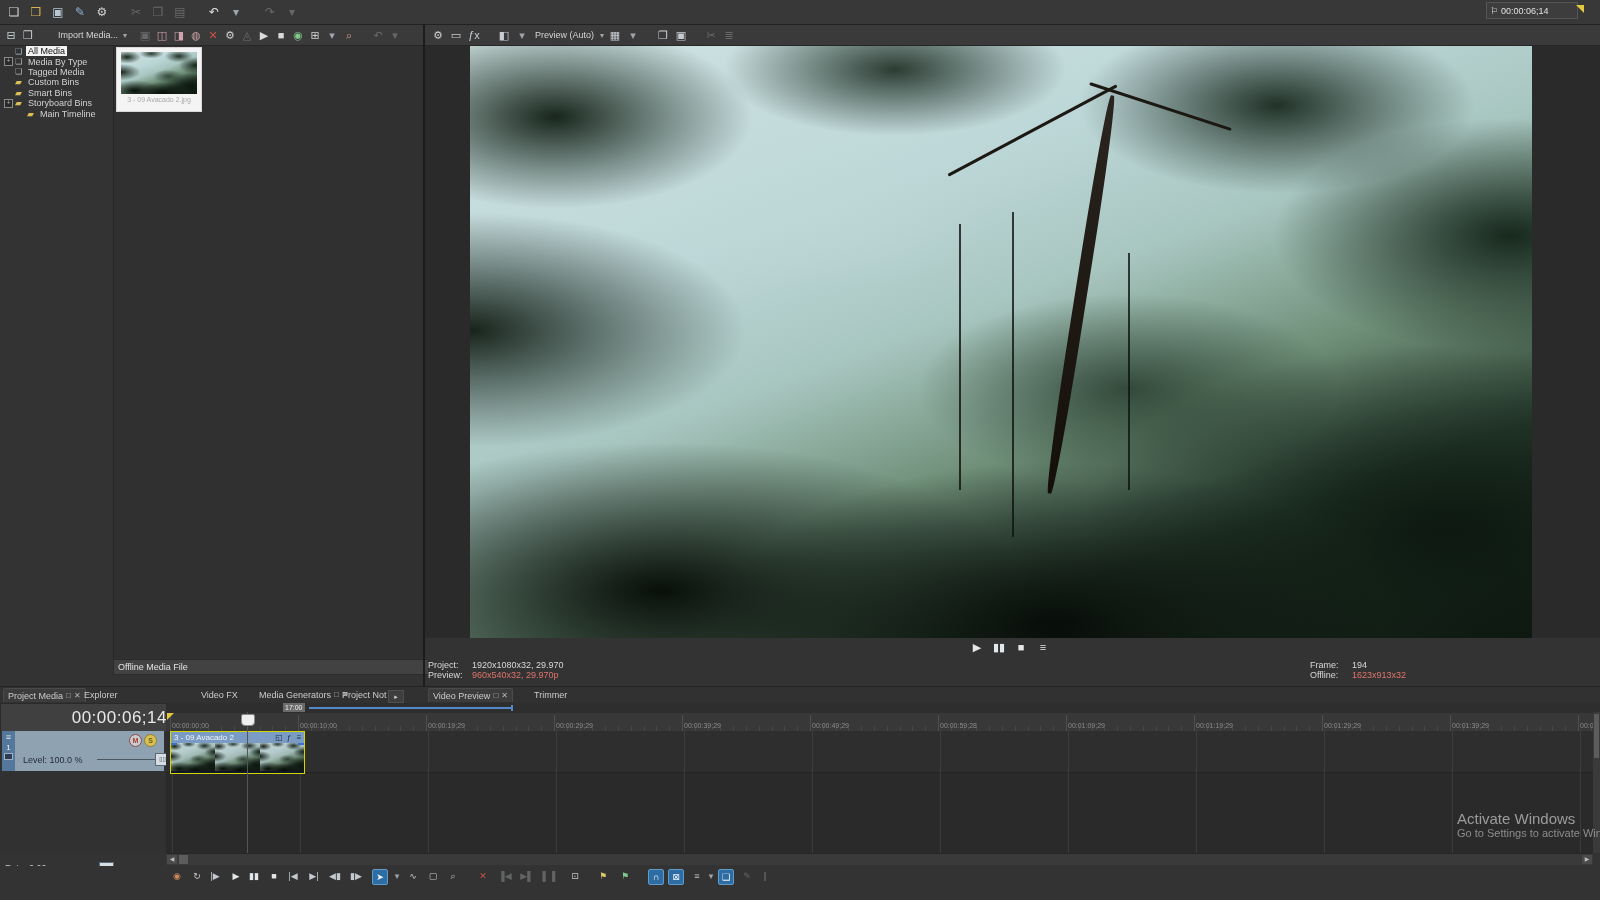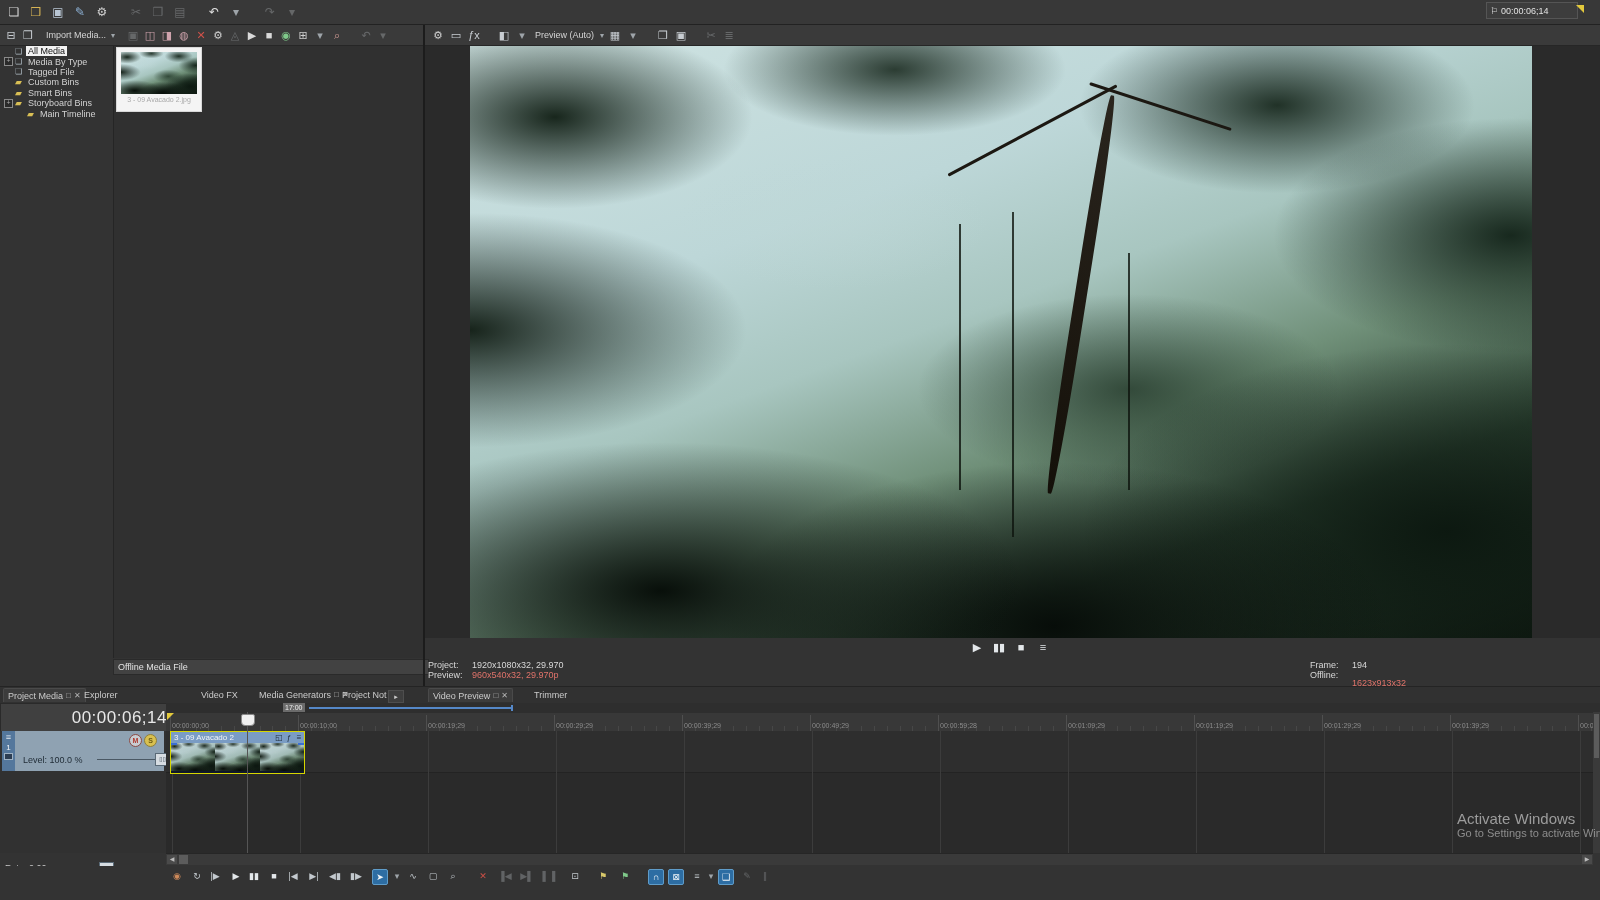--- a/index.html
+++ b/index.html
@@ -14,21 +14,21 @@
   .gap{margin-left:12px;}
   .tool-active{background:#2d6da3;border:1px solid #5f9cc9;border-radius:2px;color:#eef3f7;}
   .tool-active2{background:#2d6da3;border:1px solid #5f9cc9;border-radius:2px;color:#eef3f7;}
   
   #main-toolbar{left:0;top:0;width:1600px;height:24px;background:#383838;border-bottom:1px solid #222;
                 display:flex;align-items:center;padding-left:6px;gap:6px;}
   #main-toolbar .ticn{font-size:12px;line-height:18px;min-width:16px;}
   
   #media-toolbar{left:0;top:25px;width:423px;height:20px;background:#3a3a3a;border-bottom:1px solid #262626;
                  display:flex;align-items:center;padding-left:4px;gap:3px;}
-  #import-label{color:#d5d5d5;margin:0 2px 0 8px;}
+  #import-label{color:#d5d5d5;margin:0 2px 0 20px;}
   .dd{color:#9ea4a9;font-size:8px;}
   #tree{left:0;top:46px;width:112px;height:612px;background:#333;}
   .trow{display:flex;align-items:center;height:10.4px;padding-left:4px;white-space:nowrap;}
   .texp{width:9px;color:#aaa;font-size:7px;text-align:left;}
   .trow.exp .texp span{border:1px solid #8a8a8a;background:#2a2a2a;display:inline-block;width:7px;height:7px;line-height:6px;text-align:center;}
   .ticon{width:11px;font-size:8px;margin-right:2px;text-align:center;}
   .trow.media .ticon{color:#aeb9c2;}
   .trow.folder .ticon{color:#d9bf55;font-size:9px;}
   .tlabel{color:#d2d2d2;padding:0 2px;}
   .trow.sel .tlabel{background:#f2f2f2;color:#111;}
@@ -202,21 +202,21 @@
         <span class="tlabel">All Media</span>
       </div>
       <div class="trow media exp">
         <span class="texp"><span>+</span></span>
         <span class="ticon">❏</span>
         <span class="tlabel">Media By Type</span>
       </div>
       <div class="trow media">
         <span class="texp"><span></span></span>
         <span class="ticon">❏</span>
-        <span class="tlabel">Tagged File</span>
+        <span class="tlabel">Tagged Media</span>
       </div>
       <div class="trow folder">
         <span class="texp"><span></span></span>
         <span class="ticon">▰</span>
         <span class="tlabel">Custom Bins</span>
       </div>
       <div class="trow folder">
         <span class="texp"><span></span></span>
         <span class="ticon">▰</span>
         <span class="tlabel">Smart Bins</span>
@@ -289,21 +289,21 @@
       <span class="ticn">≡</span>
     </div>
   <div id="preview-status" class="abs">
     <span class="abs stat-label" style="left:428px;top:2px;">Project:</span>
     <span class="abs stat-val" style="left:472px;top:2px;">1920x1080x32, 29.970</span>
     <span class="abs stat-label" style="left:428px;top:12px;">Preview:</span>
     <span class="abs stat-red" style="left:472px;top:12px;">960x540x32, 29.970p</span>
     <span class="abs stat-label" style="left:1310px;top:2px;">Frame:</span>
     <span class="abs stat-val" style="left:1352px;top:2px;">194</span>
     <span class="abs stat-label" style="left:1310px;top:12px;">Offline:</span>
-    <span class="abs stat-red" style="left:1352px;top:12px;margin-top:8px;">1623x913x32</span>
+    <span class="abs stat-red" style="left:1352px;top:12px;">1623x913x32</span>
   </div>
 
   <div id="tab-bar" class="abs">
     <span>
       
     <div class="tab active" style="position: absolute; left: 3px;">
           <span class="tab-label">Project Media</span>
           <span class="tab-dock">□</span>
           <span class="tab-close">✕</span>
         </div><div class="tab" style="position: absolute; left: 80px;">

